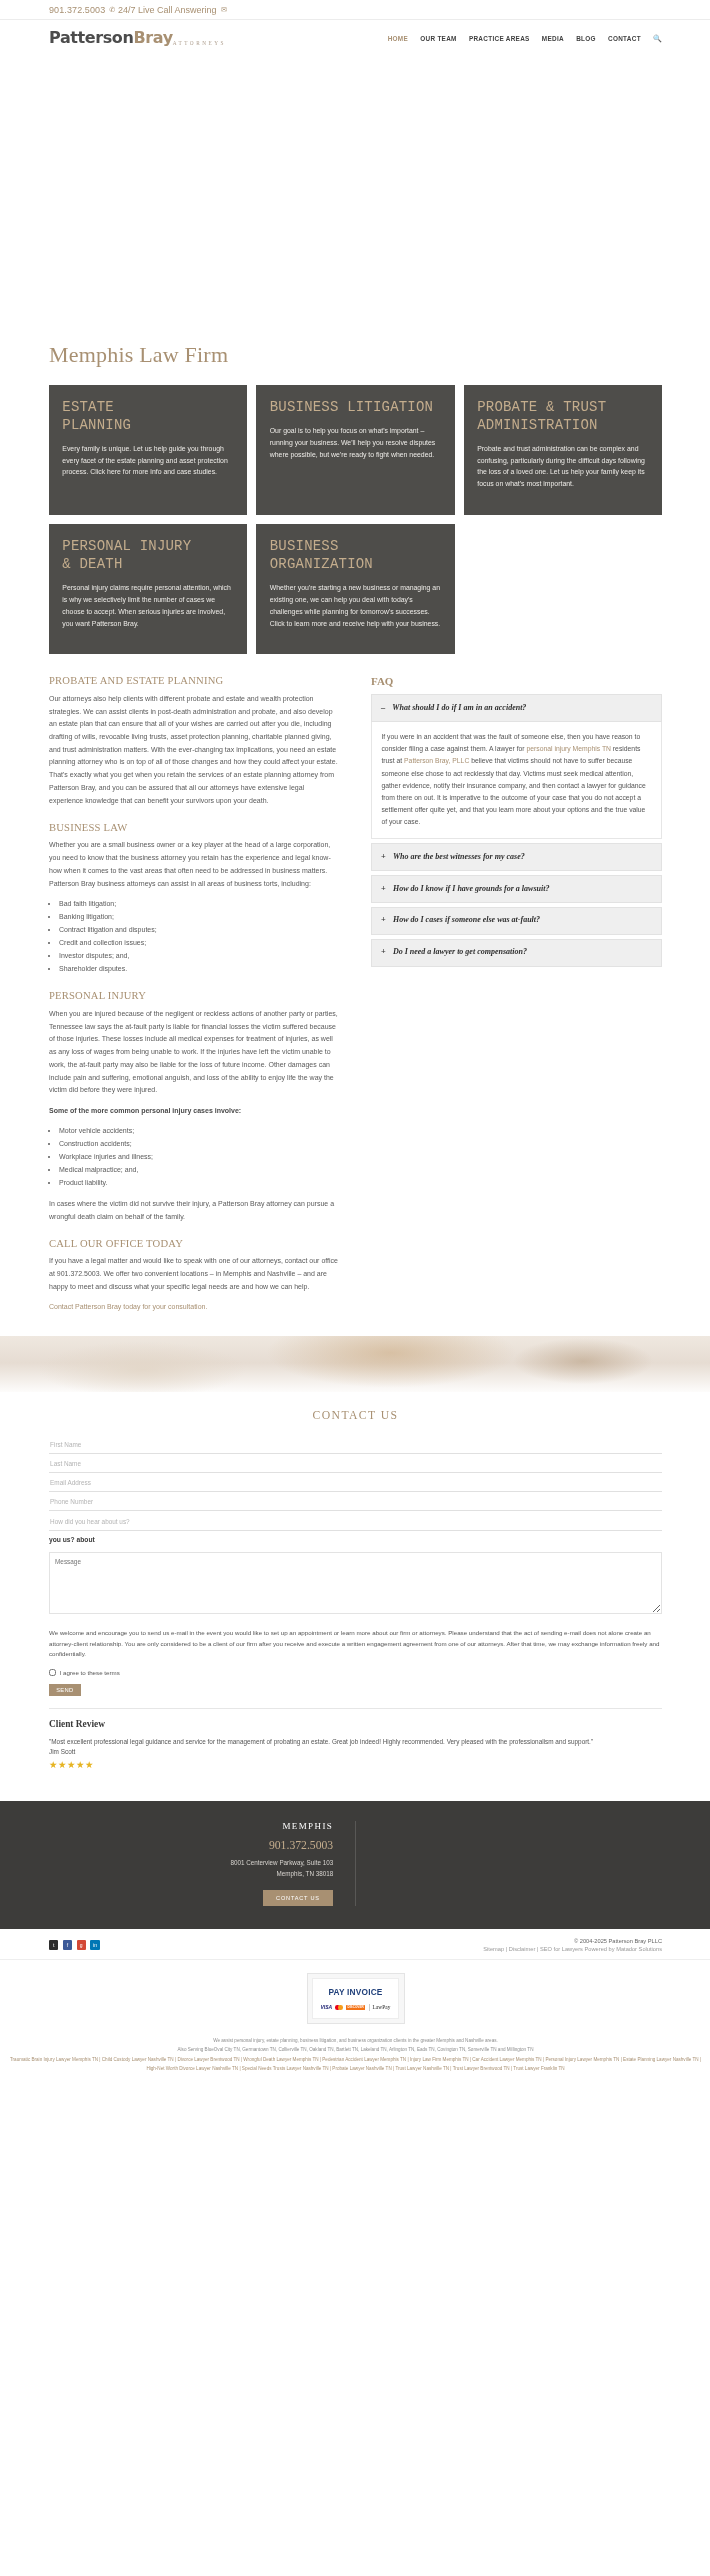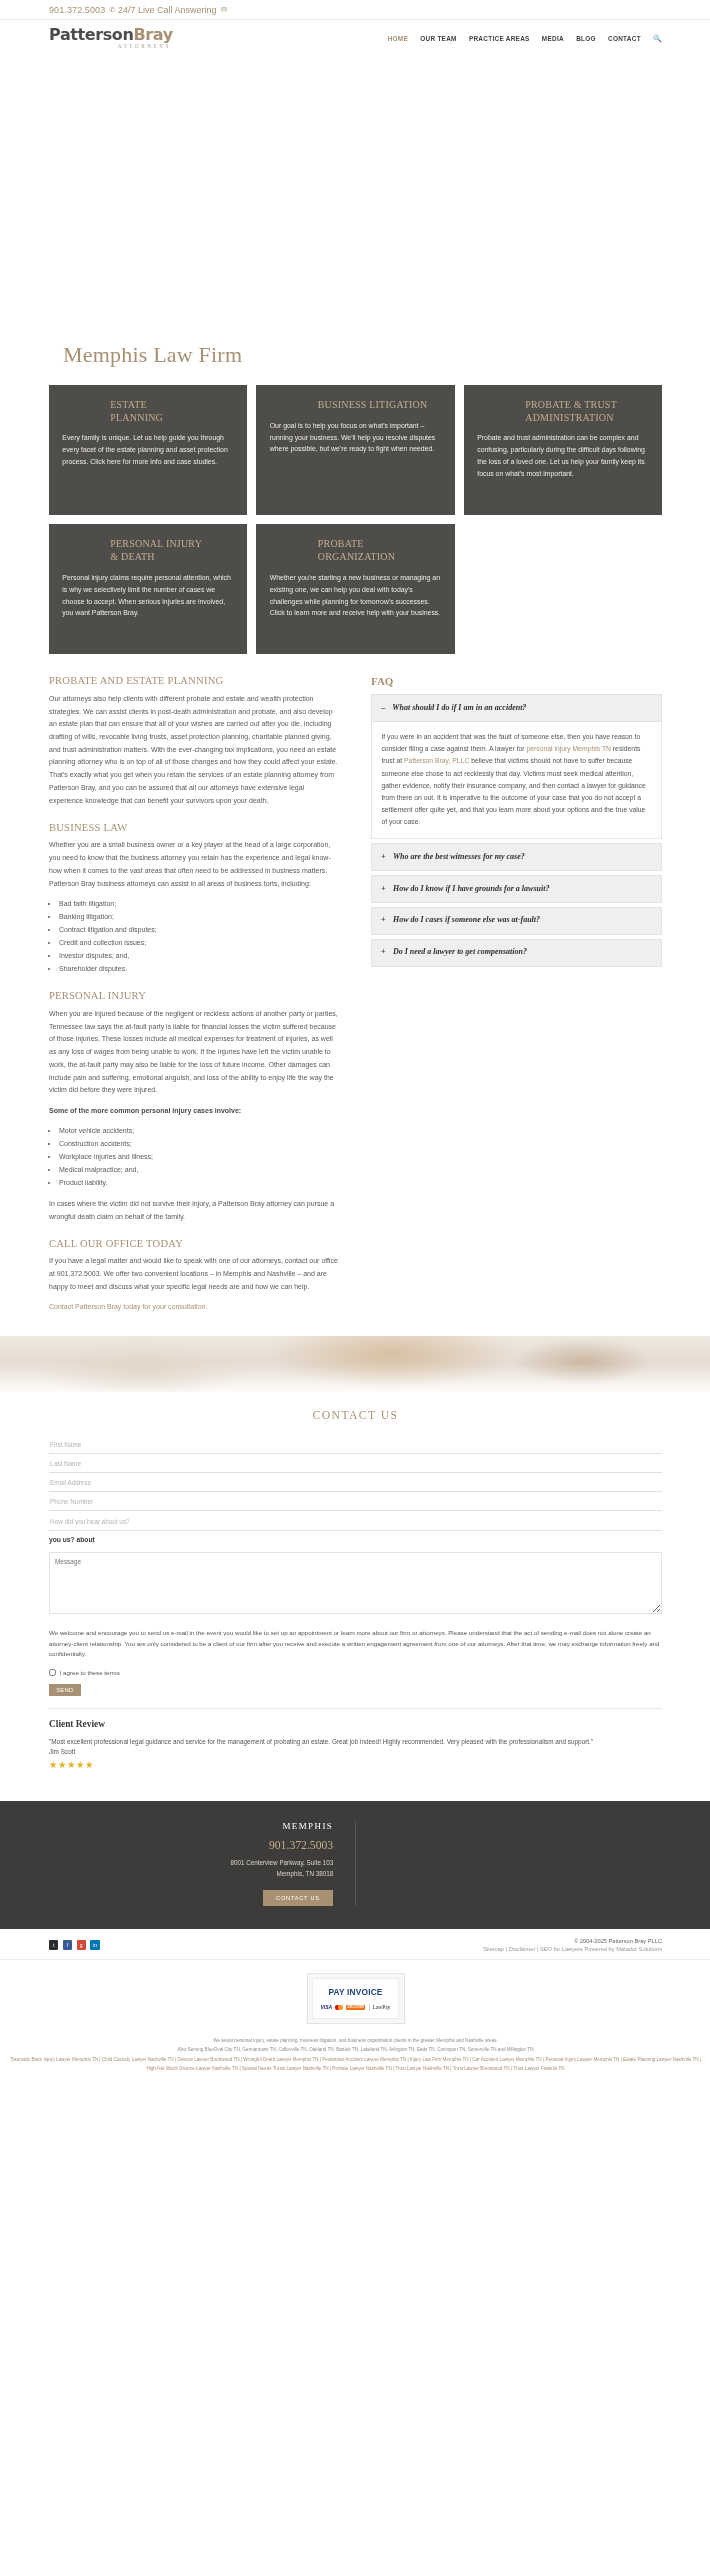--- a/index.html
+++ b/index.html
@@ -32,21 +32,21 @@
   .topbar .tb-mail { color: #a89072; font-size: 7.2px; margin-left: 4.4px; }
 
   
   .header {
     height: 36px;
     display: flex;
     align-items: center;
     padding: 0 49px 0 49px;
     position: relative;
   }
-  .logo { display: flex; flex-direction: column; align-items: flex-end; line-height: 1; }
+  .logo { display: flex; flex-direction: row; align-items: flex-end; line-height: 1; }
   .logo-main {
     font-family: "DejaVu Sans", sans-serif;
     font-weight: bold;
     font-size: 16px;
     letter-spacing: -0.4px;
   }
   .logo-patterson { color: #4c4c4c; }
   .logo-bray { color: #a89072; }
   .logo-sub {
     color: #b0a090;
@@ -77,44 +77,42 @@
   .hero-band { height: 286px; background: #ffffff; }
 
   
   .page-title-wrap { padding: 0 49px; }
   .page-title {
     font-family: "Liberation Serif", serif;
     font-size: 22px;
     color: #a89072;
     font-weight: normal;
     letter-spacing: 0.2px;
-    margin-left: 14px;
   }
 
   
   .practice-grid {
     padding: 16.7px 49px 0 49px;
     display: grid;
     grid-template-columns: repeat(3, 1fr);
     gap: 9.4px;
   }
   .pa-card {
     background: #4e4d4a;
     padding: 14.4px 13.3px 14.4px 13.3px;
     min-height: 130px;
   }
   .pa-title {
-    font-family: Liberation Serif, serif;
+    font-family: Liberation Mono, monospace;
     color: #c4ad8d;
-    font-size: 10px;
+    font-size: 14px;
     letter-spacing: 0.2px;
     line-height: 1.28;
     margin-bottom: 7.8px;
     white-space: pre-line;
-    margin-left: 48px;
   }
   .pa-body {
     color: #eeece8;
     font-size: 6.9px;
     line-height: 1.72;
   }
 
   
   .content-wrap {
     padding: 21px 49px 22px 49px;
@@ -447,21 +445,21 @@
     <div class="pa-title">PROBATE &amp; TRUST
 ADMINISTRATION</div>
     <div class="pa-body">Probate and trust administration can be complex and confusing, particularly during the difficult days following the loss of a loved one. Let us help your family keep its focus on what's most important.</div>
   </a>
   <a class="pa-card" href="#">
     <div class="pa-title">PERSONAL INJURY
 &amp; DEATH</div>
     <div class="pa-body">Personal injury claims require personal attention, which is why we selectively limit the number of cases we choose to accept. When serious injuries are involved, you want Patterson Bray.</div>
   </a>
   <a class="pa-card" href="#">
-    <div class="pa-title">PROBATE
+    <div class="pa-title">BUSINESS
 ORGANIZATION</div>
     <div class="pa-body">Whether you're starting a new business or managing an existing one, we can help you deal with today's challenges while planning for tomorrow's successes. Click to learn more and receive help with your business.</div>
   </a>
 </div>
 
 <div class="content-wrap">
 
   <div>
     <h2 class="sec-title">PROBATE AND ESTATE PLANNING</h2>
     <p class="para">Our attorneys also help clients with different probate and estate and wealth protection strategies. We can assist clients in post-death administration and probate, and also develop an estate plan that can ensure that all of your wishes are carried out after you die, including drafting of wills, revocable living trusts, asset protection planning, charitable planned giving, and trust administration matters. With the ever-changing tax implications, you need an estate planning attorney who is on top of all of those changes and how they could affect your estate. That's exactly what you get when you retain the services of an estate planning attorney from Patterson Bray, and you can be assured that all our attorneys have extensive legal experience knowledge that can benefit your survivors upon your death.</p>

